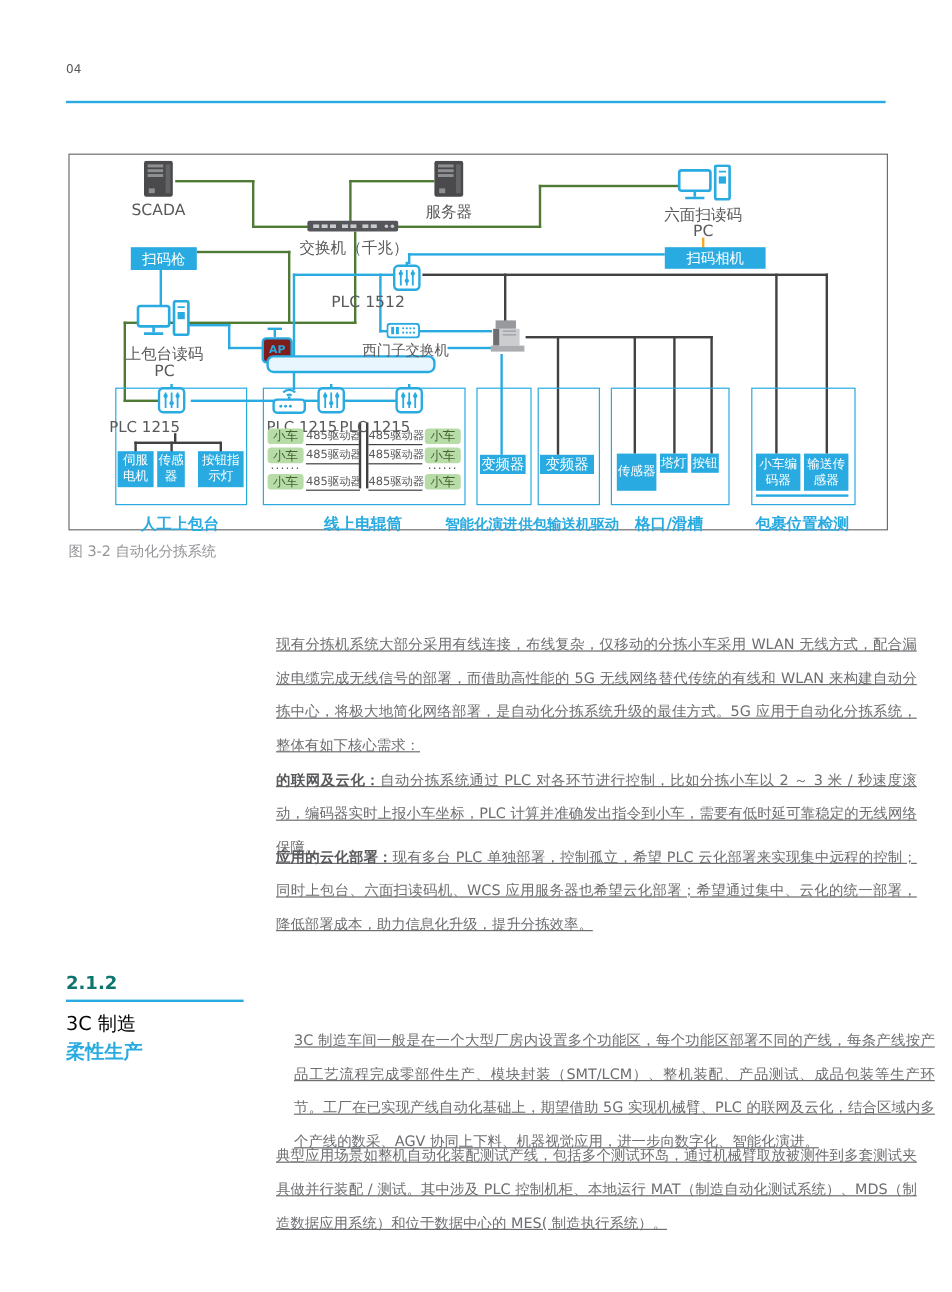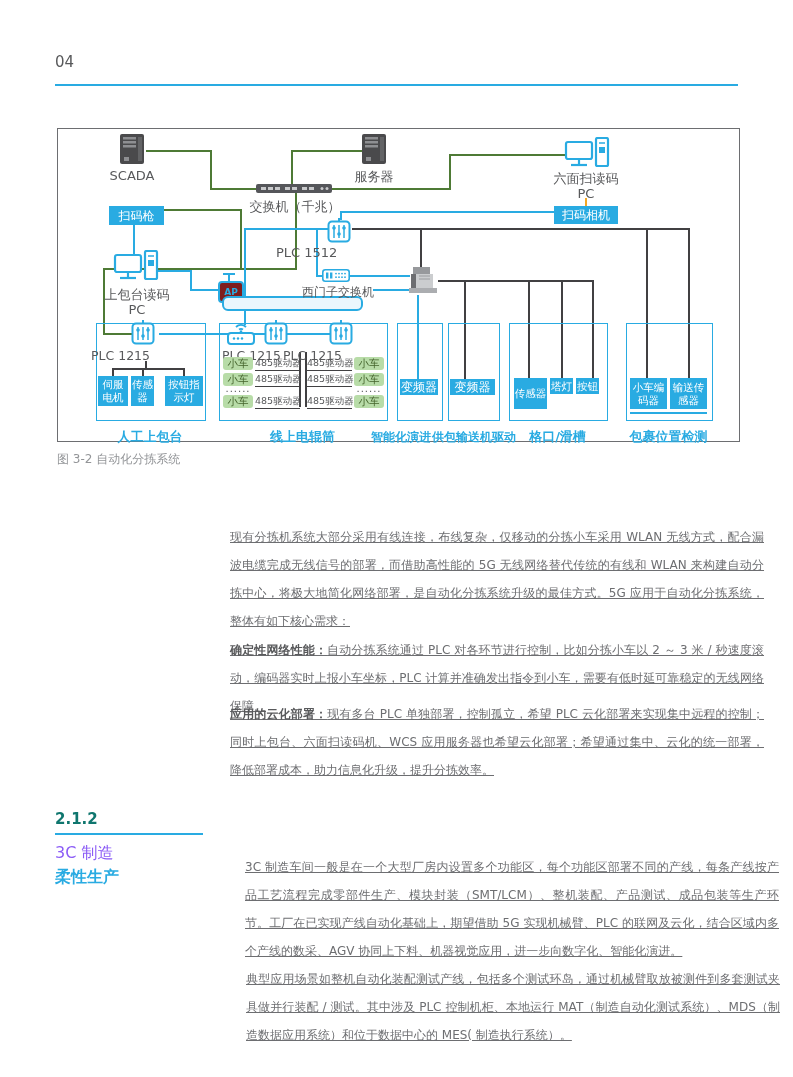--- a/index.html
+++ b/index.html
@@ -3,21 +3,21 @@
 <meta charset="utf-8">
 <style>
   html,body{margin:0;padding:0;}
   body{
     width:793px;height:1077px;position:relative;background:#ffffff;
     font-family:"DejaVu Sans","Liberation Sans",sans-serif;
     overflow:hidden;
   }
   .abs{position:absolute;}
   
-  .page-num{left:55px;top:53px;font-size:15px;color:#58595B;}
+  .page-num{left:55px;top:53px;font-size:10px;color:#58595B;}
   .top-rule{left:55px;top:84px;width:683px;height:2px;background:#29ABE2;}
   
   #diagram{left:57px;top:128px;width:681px;height:312px;border:1.5px solid #6D6E71;background:#fff;}
   .lg{position:absolute;background:#4E7A35;}
   .lc{position:absolute;background:#29ABE2;}
   .lb{position:absolute;background:#414042;}
   .ly{position:absolute;background:#F7A823;}
   .nodelabel{position:absolute;text-align:center;font-size:13px;color:#58595B;white-space:nowrap;}
   .smlabel{font-size:12px;}
   .cyanbox{position:absolute;background:#29ABE2;color:#fff;display:flex;align-items:center;justify-content:center;text-align:center;font-size:12px;line-height:14px;}
@@ -28,21 +28,21 @@
   .drv{position:absolute;color:#58595B;font-size:9.5px;text-align:center;border-bottom:1.2px solid #414042;white-space:nowrap;}
   .dots{position:absolute;color:#58595B;font-size:10px;text-align:center;letter-spacing:1px;}
   .plclbl{position:absolute;text-align:left;font-size:12.5px;color:#58595B;white-space:nowrap;}
   .caption{left:57px;top:451px;font-size:12px;color:#939598;}
   
   .bodytext{position:absolute;left:230px;width:534px;font-size:12px;line-height:28px;color:#6D6E71;text-align:justify;text-decoration:underline;}
   .lead{font-weight:bold;color:#58595B;}
   
   .sec-num{left:55px;top:810px;font-size:15px;font-weight:bold;color:#0f766e;}
   .sec-rule{left:55px;top:833px;width:148px;height:2px;background:#29ABE2;}
-  .sec-t1{left:55px;top:843px;font-size:16px;color:#8b5cf6;}
+  .sec-t1{left:55px;top:843px;font-size:16px;color:#000000;}
   .sec-t2{left:55px;top:867px;font-size:16px;font-weight:bold;color:#29ABE2;}
   .ap-icon{position:absolute;left:160px;top:152px;width:22px;height:18px;border:2px solid #29ABE2;border-radius:4px;background:#7f1d1d;display:flex;align-items:center;justify-content:center;}
   .ap-txt{color:#29ABE2;font-size:9px;font-weight:bold;}
   .leaky{position:absolute;left:164px;top:167px;width:137px;height:11px;border:2px solid #29ABE2;border-radius:6px;background:#EAF6FD;}
 </style>
 </head>
 <body>
 
 <div class="abs page-num">04</div>
 <div class="abs top-rule"></div>
@@ -140,21 +140,21 @@
     <rect x="2" y="5" width="26" height="17" rx="2" fill="#fff" stroke="#29ABE2" stroke-width="2.2"></rect>
     <line x1="15" y1="22" x2="15" y2="27" stroke="#29ABE2" stroke-width="2.2"></line>
     <line x1="7" y1="28" x2="23" y2="28" stroke="#29ABE2" stroke-width="2.2"></line>
     <rect x="32" y="1" width="12" height="28" rx="1.5" fill="#fff" stroke="#29ABE2" stroke-width="2.2"></rect>
     <line x1="35" y1="6" x2="41" y2="6" stroke="#29ABE2" stroke-width="1.5"></line>
     <rect x="35" y="10" width="6" height="6" fill="#29ABE2"></rect>
   </svg>
   <div class="nodelabel" style="left:478px;top:41px;width:100px;">六面扫读码</div>
   <div class="nodelabel" style="left:478px;top:57px;width:100px;">PC</div>
 
-  <div class="cyanbox" style="left:496px;top:77px;width:64px;height:18px;">扫码相机</div>
+  <div class="cyanbox" style="left:496px;top:77px;width:84px;height:18px;">扫码相机</div>
 
   <svg class="abs" style="left:269px;top:89px;" width="24" height="25">
     <line x1="12" y1="0" x2="12" y2="4" stroke="#29ABE2" stroke-width="2"></line>
     <rect x="1.5" y="3.5" width="21" height="20" rx="3.5" fill="#fff" stroke="#29ABE2" stroke-width="2"></rect>
     <line x1="7" y1="7" x2="7" y2="20" stroke="#29ABE2" stroke-width="1.5"></line>
     <line x1="12" y1="7" x2="12" y2="20" stroke="#29ABE2" stroke-width="1.5"></line>
     <line x1="17" y1="7" x2="17" y2="20" stroke="#29ABE2" stroke-width="1.5"></line>
     <circle cx="7" cy="10" r="1.8" fill="#29ABE2"></circle>
       <circle cx="12" cy="16" r="1.8" fill="#29ABE2"></circle>
       <circle cx="17" cy="10" r="1.8" fill="#29ABE2"></circle>
@@ -292,23 +292,23 @@
   <div class="grplabel" style="left:293px;top:300px;width:100px;font-size:12px;">智能化演进</div>
   <div class="grplabel" style="left:358px;top:300px;width:116px;font-size:12px;">供包输送机驱动</div>
   <div class="grplabel" style="left:451px;top:299px;width:97px;">格口/滑槽</div>
   <div class="grplabel" style="left:568px;top:299px;width:85px;">包裹位置检测</div>
 </div>
 
 <div class="abs caption">图 3-2 自动化分拣系统</div>
 
 <p class="bodytext" style="top:523px;margin:0;">现有分拣机系统大部分采用有线连接，布线复杂，仅移动的分拣小车采用 WLAN 无线方式，配合漏波电缆完成无线信号的部署，而借助高性能的 5G 无线网络替代传统的有线和 WLAN 来构建自动分拣中心，将极大地简化网络部署，是自动化分拣系统升级的最佳方式。5G 应用于自动化分拣系统，整体有如下核心需求：</p>
 
-<p class="bodytext" style="top:636px;margin:0;"><span class="lead">确定性网络性能：</span><span>自动分拣系统通过 PLC 对各环节进行控制，比如分拣小车以 2 ～ 3 米 / 秒速度滚动，编码器实时上报小车坐标，PLC 计算并准确发出指令到小车，需要有低时延可靠稳定的无线网络保障。</span></p>
+<p class="bodytext" style="top:636px;margin:0;"><span class="lead">的联网及云化：</span><span>自动分拣系统通过 PLC 对各环节进行控制，比如分拣小车以 2 ～ 3 米 / 秒速度滚动，编码器实时上报小车坐标，PLC 计算并准确发出指令到小车，需要有低时延可靠稳定的无线网络保障。</span></p>
 
 <p class="bodytext" style="top:700px;margin:0;"><span class="lead">应用的云化部署：</span><span>现有多台 PLC 单独部署，控制孤立，希望 PLC 云化部署来实现集中远程的控制；同时上包台、六面扫读码机、WCS 应用服务器也希望云化部署；希望通过集中、云化的统一部署，降低部署成本，助力信息化升级，提升分拣效率。</span></p>
 
 <div class="abs sec-num">2.1.2</div>
 <div class="abs sec-rule"></div>
 <div class="abs sec-t1">3C 制造</div>
 <div class="abs sec-t2">柔性生产</div>
 
 <p class="bodytext" style="top:838px;margin:15px;">3C 制造车间一般是在一个大型厂房内设置多个功能区，每个功能区部署不同的产线，每条产线按产品工艺流程完成零部件生产、模块封装（SMT/LCM）、整机装配、产品测试、成品包装等生产环节。工厂在已实现产线自动化基础上，期望借助 5G 实现机械臂、PLC 的联网及云化，结合区域内多个产线的数采、AGV 协同上下料、机器视觉应用，进一步向数字化、智能化演进。</p>
-<p class="bodytext" style="top:949px;margin:16px;">典型应用场景如整机自动化装配测试产线，包括多个测试环岛，通过机械臂取放被测件到多套测试夹具做并行装配 / 测试。其中涉及 PLC 控制机柜、本地运行 MAT（制造自动化测试系统）、MDS（制造数据应用系统）和位于数据中心的 MES( 制造执行系统）。</p>
+<p class="bodytext" style="top:949px;margin:0;">典型应用场景如整机自动化装配测试产线，包括多个测试环岛，通过机械臂取放被测件到多套测试夹具做并行装配 / 测试。其中涉及 PLC 控制机柜、本地运行 MAT（制造自动化测试系统）、MDS（制造数据应用系统）和位于数据中心的 MES( 制造执行系统）。</p>
 
 </body></html>

